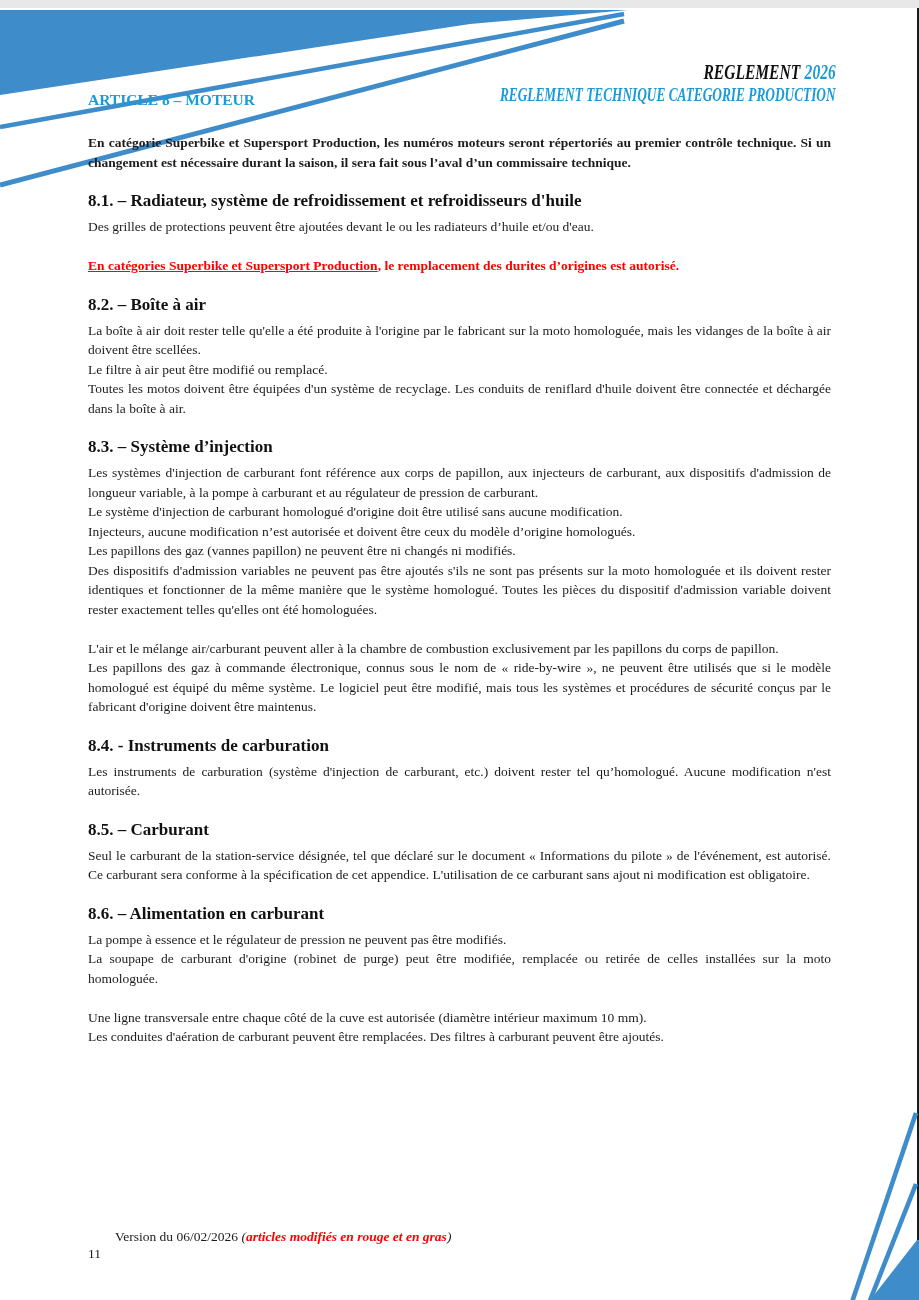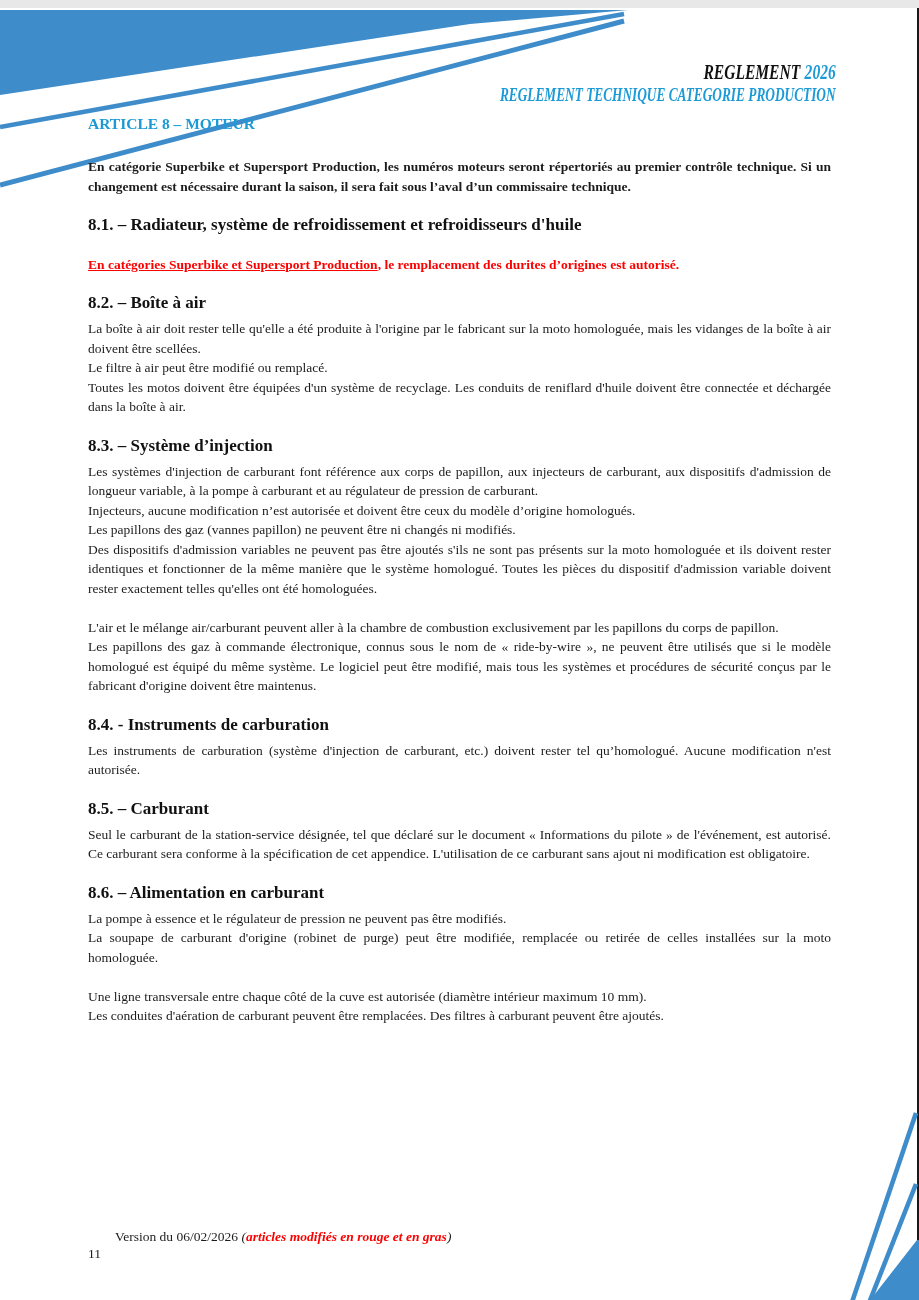--- a/index.html
+++ b/index.html
@@ -38,21 +38,21 @@
   }
   .logo-line1{display:inline-block;transform:scaleX(.74);transform-origin:100% 50%;
     font-size:21px;letter-spacing:0px;color:#111;}
   .logo-line1 .year{color:var(--accent-blue);margin-left:6px;}
   .logo-line2{display:inline-block;transform:scaleX(.74);transform-origin:100% 50%;
     font-size:18px;color:var(--accent-blue);margin-top:1px;}
 
   
   .content{
     position:absolute;left:88px;right:88px;top:0;
-    padding-top:106px;
+    padding-top:82px;
     font-size:13.5px;line-height:19.5px;
   }
   .article-title{
     color:var(--accent-blue);
     font-size:15.5px;font-weight:bold;
     margin:0 0 24px 0;line-height:19px;
   }
   .intro{
     font-weight:bold;text-align:justify;margin:0;
   }
@@ -103,31 +103,33 @@
       <span class="logo-line2">REGLEMENT TECHNIQUE CATEGORIE PRODUCTION</span>
     </div>
   </div>
 
   <div class="content">
     <h1 class="article-title">ARTICLE 8 – MOTEUR</h1>
     <p class="intro">En catégorie Superbike et Supersport Production, les numéros moteurs seront répertoriés au premier contrôle technique. Si un changement est nécessaire durant la saison, il sera fait sous l’aval d’un commissaire technique.</p>
     <div id="sections">
         <div class="section">
           <h2 class="section-title">8.1. – Radiateur, système de refroidissement et refroidisseurs d'huile</h2>
+          <p class="para">Des grilles de protections peuvent être ajoutées devant le ou les radiateurs d’huile et/ou d'eau.</p>
           <p class="para red gap"><span class="u">En catégories Superbike et Supersport Production</span><span>, le remplacement des durites d’origines est autorisé.</span></p>
         </div>
         <div class="section">
           <h2 class="section-title">8.2. – Boîte à air</h2>
           <p class="para">La boîte à air doit rester telle qu'elle a été produite à l'origine par le fabricant sur la moto homologuée, mais les vidanges de la boîte à air doivent être scellées.</p>
           <p class="para">Le filtre à air peut être modifié ou remplacé.</p>
           <p class="para">Toutes les motos doivent être équipées d'un système de recyclage. Les conduits de reniflard d'huile doivent être connectée et déchargée dans la boîte à air.</p>
         </div>
         <div class="section">
           <h2 class="section-title">8.3. – Système d’injection</h2>
           <p class="para">Les systèmes d'injection de carburant font référence aux corps de papillon, aux injecteurs de carburant, aux dispositifs d'admission de longueur variable, à la pompe à carburant et au régulateur de pression de carburant.</p>
+          <p class="para">Le système d'injection de carburant homologué d'origine doit être utilisé sans aucune modification.</p>
           <p class="para">Injecteurs, aucune modification n’est autorisée et doivent être ceux du modèle d’origine homologués.</p>
           <p class="para">Les papillons des gaz (vannes papillon) ne peuvent être ni changés ni modifiés.</p>
           <p class="para">Des dispositifs d'admission variables ne peuvent pas être ajoutés s'ils ne sont pas présents sur la moto homologuée et ils doivent rester identiques et fonctionner de la même manière que le système homologué. Toutes les pièces du dispositif d'admission variable doivent rester exactement telles qu'elles ont été homologuées.</p>
           <p class="para gap">L'air et le mélange air/carburant peuvent aller à la chambre de combustion exclusivement par les papillons du corps de papillon.</p>
           <p class="para">Les papillons des gaz à commande électronique, connus sous le nom de « ride-by-wire », ne peuvent être utilisés que si le modèle homologué est équipé du même système. Le logiciel peut être modifié, mais tous les systèmes et procédures de sécurité conçus par le fabricant d'origine doivent être maintenus.</p>
         </div>
         <div class="section">
           <h2 class="section-title">8.4. - Instruments de carburation</h2>
           <p class="para">Les instruments de carburation (système d'injection de carburant, etc.) doivent rester tel qu’homologué. Aucune modification n'est autorisée.</p>
         </div>

